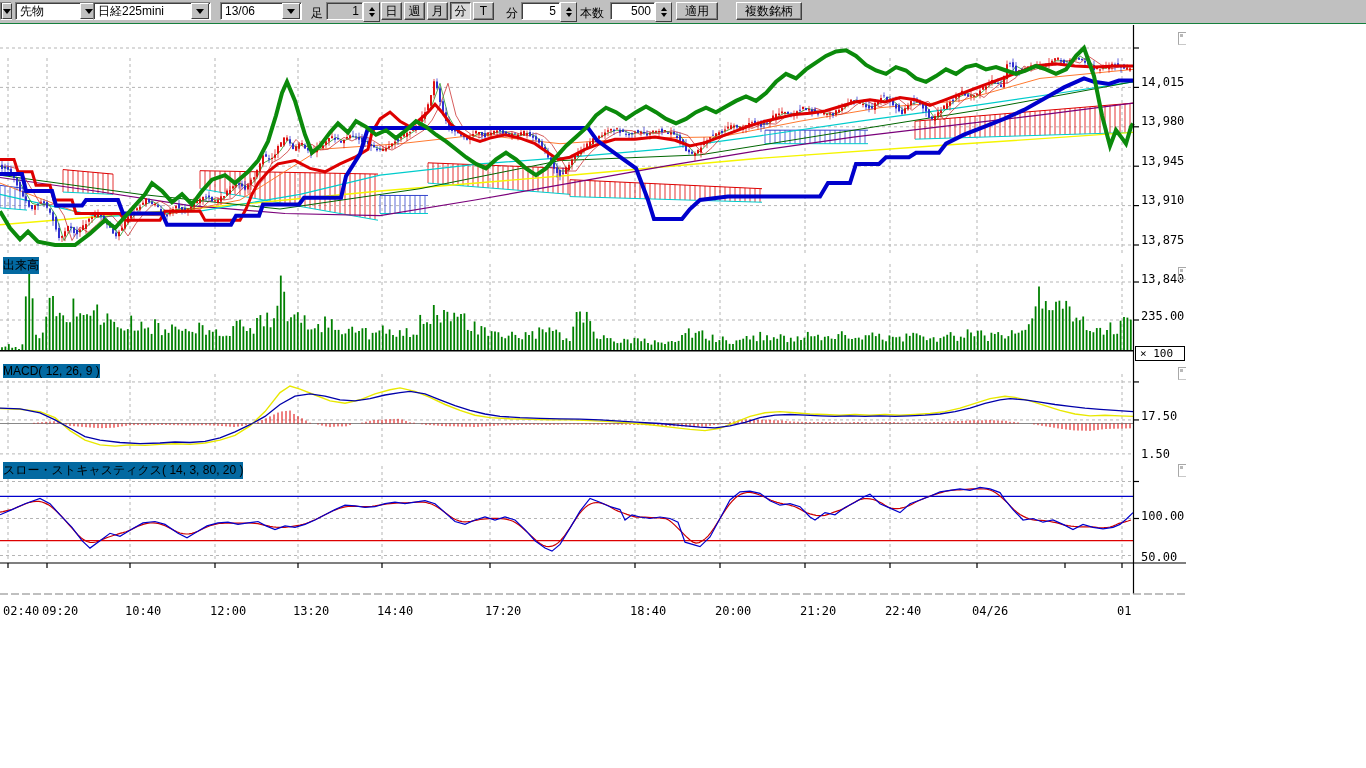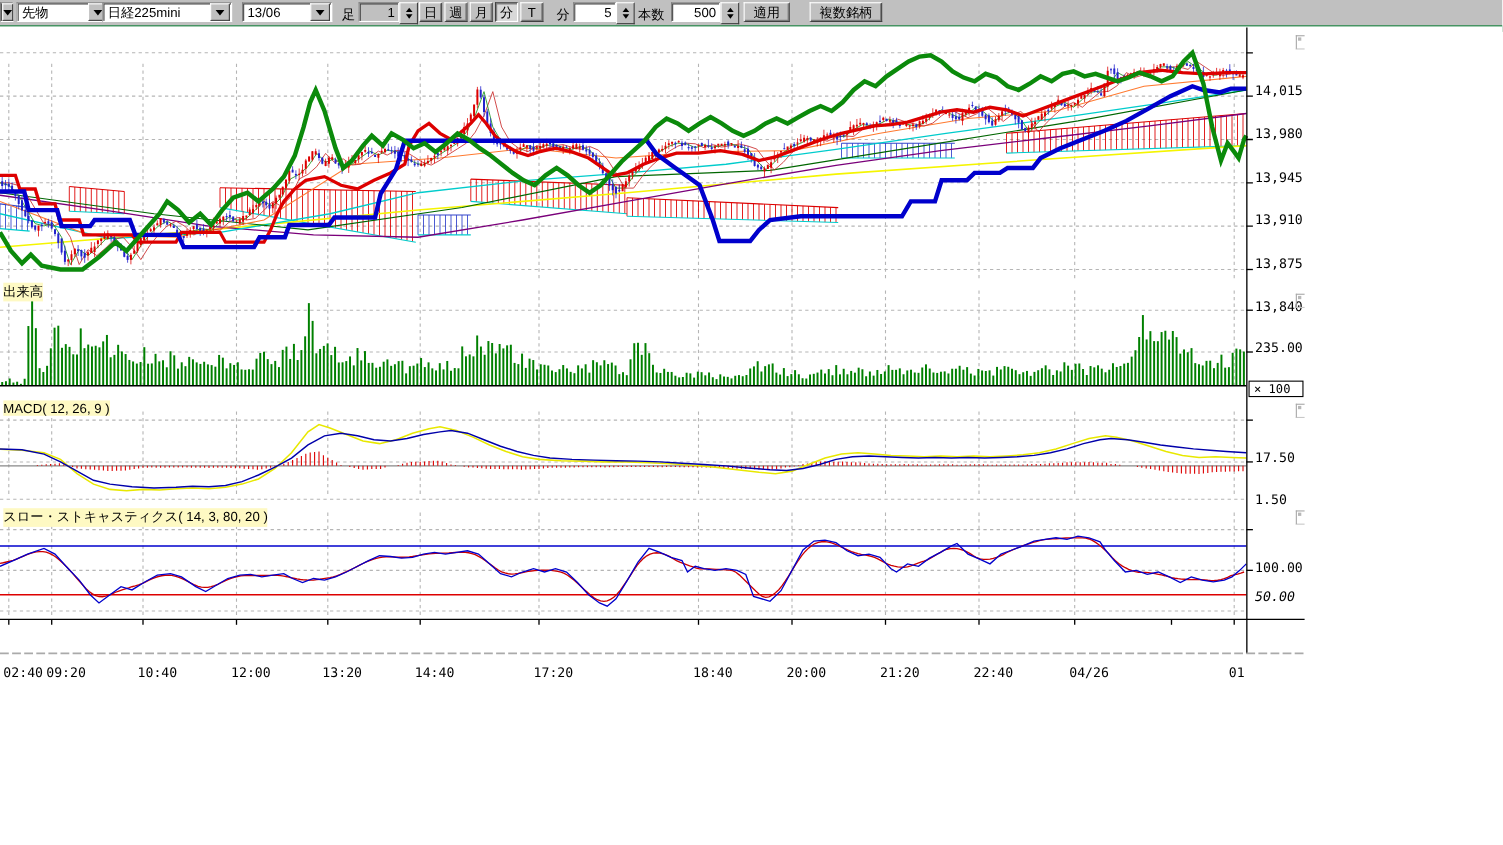--- a/index.html
+++ b/index.html
@@ -25,21 +25,21 @@
   .sfield{background:#fff;border:1px solid;border-color:#808080 #fff #fff #808080;
           box-shadow:inset 1px 1px 0 #404040;text-align:right;padding:1px 3px 0 0;font-size:12px;}
   .sfield.gray{background:#c0c0c0;}
   .sbtn{width:15px;height:18px;background:#c0c0c0;border:1px solid;border-color:#fff #404040 #404040 #fff;
         display:flex;flex-direction:column;align-items:center;justify-content:center;gap:2px;}
   .tri-u{width:0;height:0;border-left:3px solid transparent;border-right:3px solid transparent;border-bottom:4px solid #000;}
   .tri-d{width:0;height:0;border-left:3px solid transparent;border-right:3px solid transparent;border-top:4px solid #000;}
   
   #chartarea{position:absolute;left:0;top:24px;width:1366px;height:600px;background:#fff;}
   .hdr{position:absolute;left:3px;white-space:pre;font-size:12px;}
-  .ptitle{position:absolute;left:3px;font-size:12px;background:#fef9c3;}
+  .ptitle{position:absolute;left:3px;font-size:12px;background:#0369a1;}
   .numlab{position:absolute;font-family:"DejaVu Sans Mono",monospace;font-size:12px;white-space:nowrap;margin-top:34px;}
   #scalebox{position:absolute;left:1135px;top:322px;width:44px;height:13px;border:1px solid #000;
             background:#fff;font-family:"DejaVu Sans Mono",monospace;font-size:11px;
             display:flex;align-items:center;padding-left:4px;}
   .miniscroll{position:absolute;width:7px;height:11px;border-left:1px solid #a8a8a8;
               border-top:1px solid #a8a8a8;border-bottom:1px solid #c8c8c8;}
   .miniscroll:after{content:"";position:absolute;left:1px;top:1px;width:3px;height:3px;background:#b8b8b8;}
   svg{position:absolute;left:0;top:0;}
 </style>
 </head>
@@ -1796,21 +1796,21 @@
         <div class="numlab" style="left: 1141px; top: 56.3995px;">13,980</div>
         <div class="numlab" style="left: 1141px; top: 95.799px;">13,945</div>
         <div class="numlab" style="left: 1141px; top: 135.198px;">13,910</div>
         <div class="numlab" style="left: 1141px; top: 174.598px;">13,875</div>
         <div class="numlab" style="left: 1141px; top: 213.997px;">13,840</div>
         <div class="numlab" style="left: 1141px; top: 251.01px;">235.00</div>
         <div class="numlab" style="left: 1141px; top: 289.008px;">105.00</div>
         <div class="numlab" style="left: 1141px; top: 350.938px;">17.50</div>
         <div class="numlab" style="left: 1141px; top: 388.938px;">1.50</div>
         <div class="numlab" style="left: 1141px; top: 450.5px;">100.00</div>
-        <div class="numlab" style="left: 1141px; top: 477px; font-style: italic;">50.00</div>
+        <div class="numlab" style="left: 1141px; top: 492px;">50.00</div>
         <div class="numlab" style="left: 3px; top: 546px;">02:40</div>
         <div class="numlab" style="left: 42px; top: 546px;">09:20</div>
         <div class="numlab" style="left: 125px; top: 546px;">10:40</div>
         <div class="numlab" style="left: 210px; top: 546px;">12:00</div>
         <div class="numlab" style="left: 293px; top: 546px;">13:20</div>
         <div class="numlab" style="left: 377px; top: 546px;">14:40</div>
         <div class="numlab" style="left: 485px; top: 546px;">17:20</div>
         <div class="numlab" style="left: 630px; top: 546px;">18:40</div>
         <div class="numlab" style="left: 715px; top: 546px;">20:00</div>
         <div class="numlab" style="left: 800px; top: 546px;">21:20</div>

